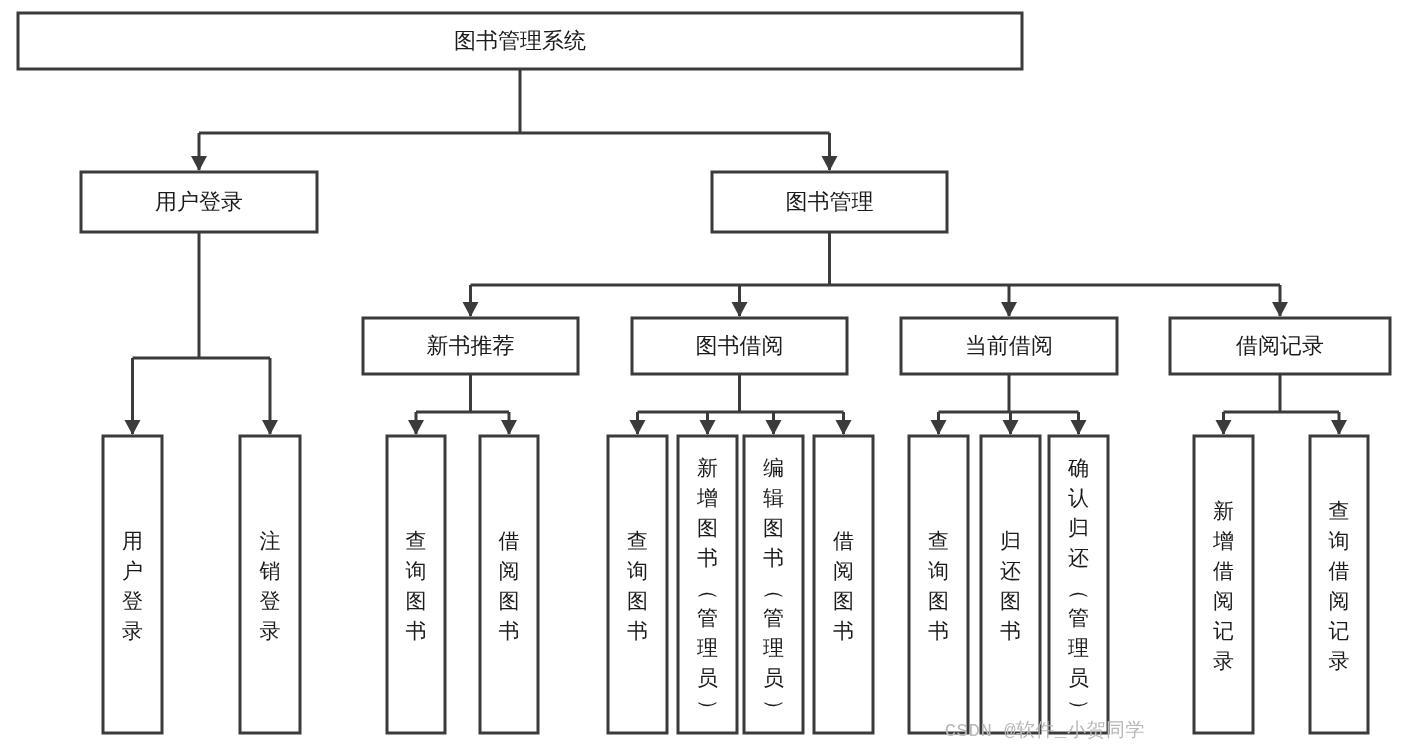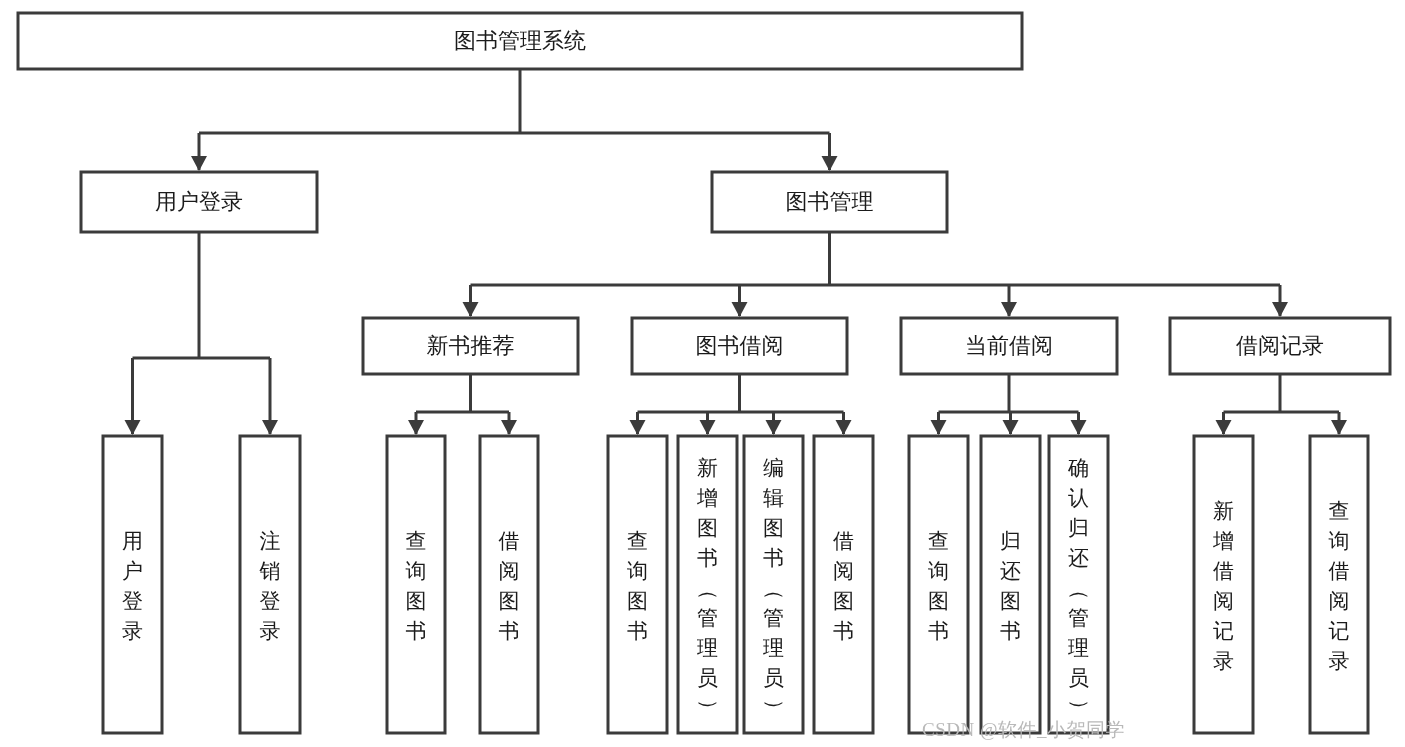--- a/index.html
+++ b/index.html
@@ -47,23 +47,23 @@
     stroke-width: 3;
     fill: none;
     stroke-linecap: butt;
   }
   .arrow-head {
     fill: #3b3b3b;
     stroke: none;
   }
   .watermark {
     position: absolute;
-    right: 20px;
+    right: 0;
     bottom: 4px;
-    font-family: Liberation Serif, serif;
+    font-family: Liberation Mono, monospace;
     font-size: 19px;
     color: #b9b9b9;
     white-space: nowrap;
     letter-spacing: 0.5px;
     pointer-events: none;
   }
 </style>
 </head>
 <body>
 

